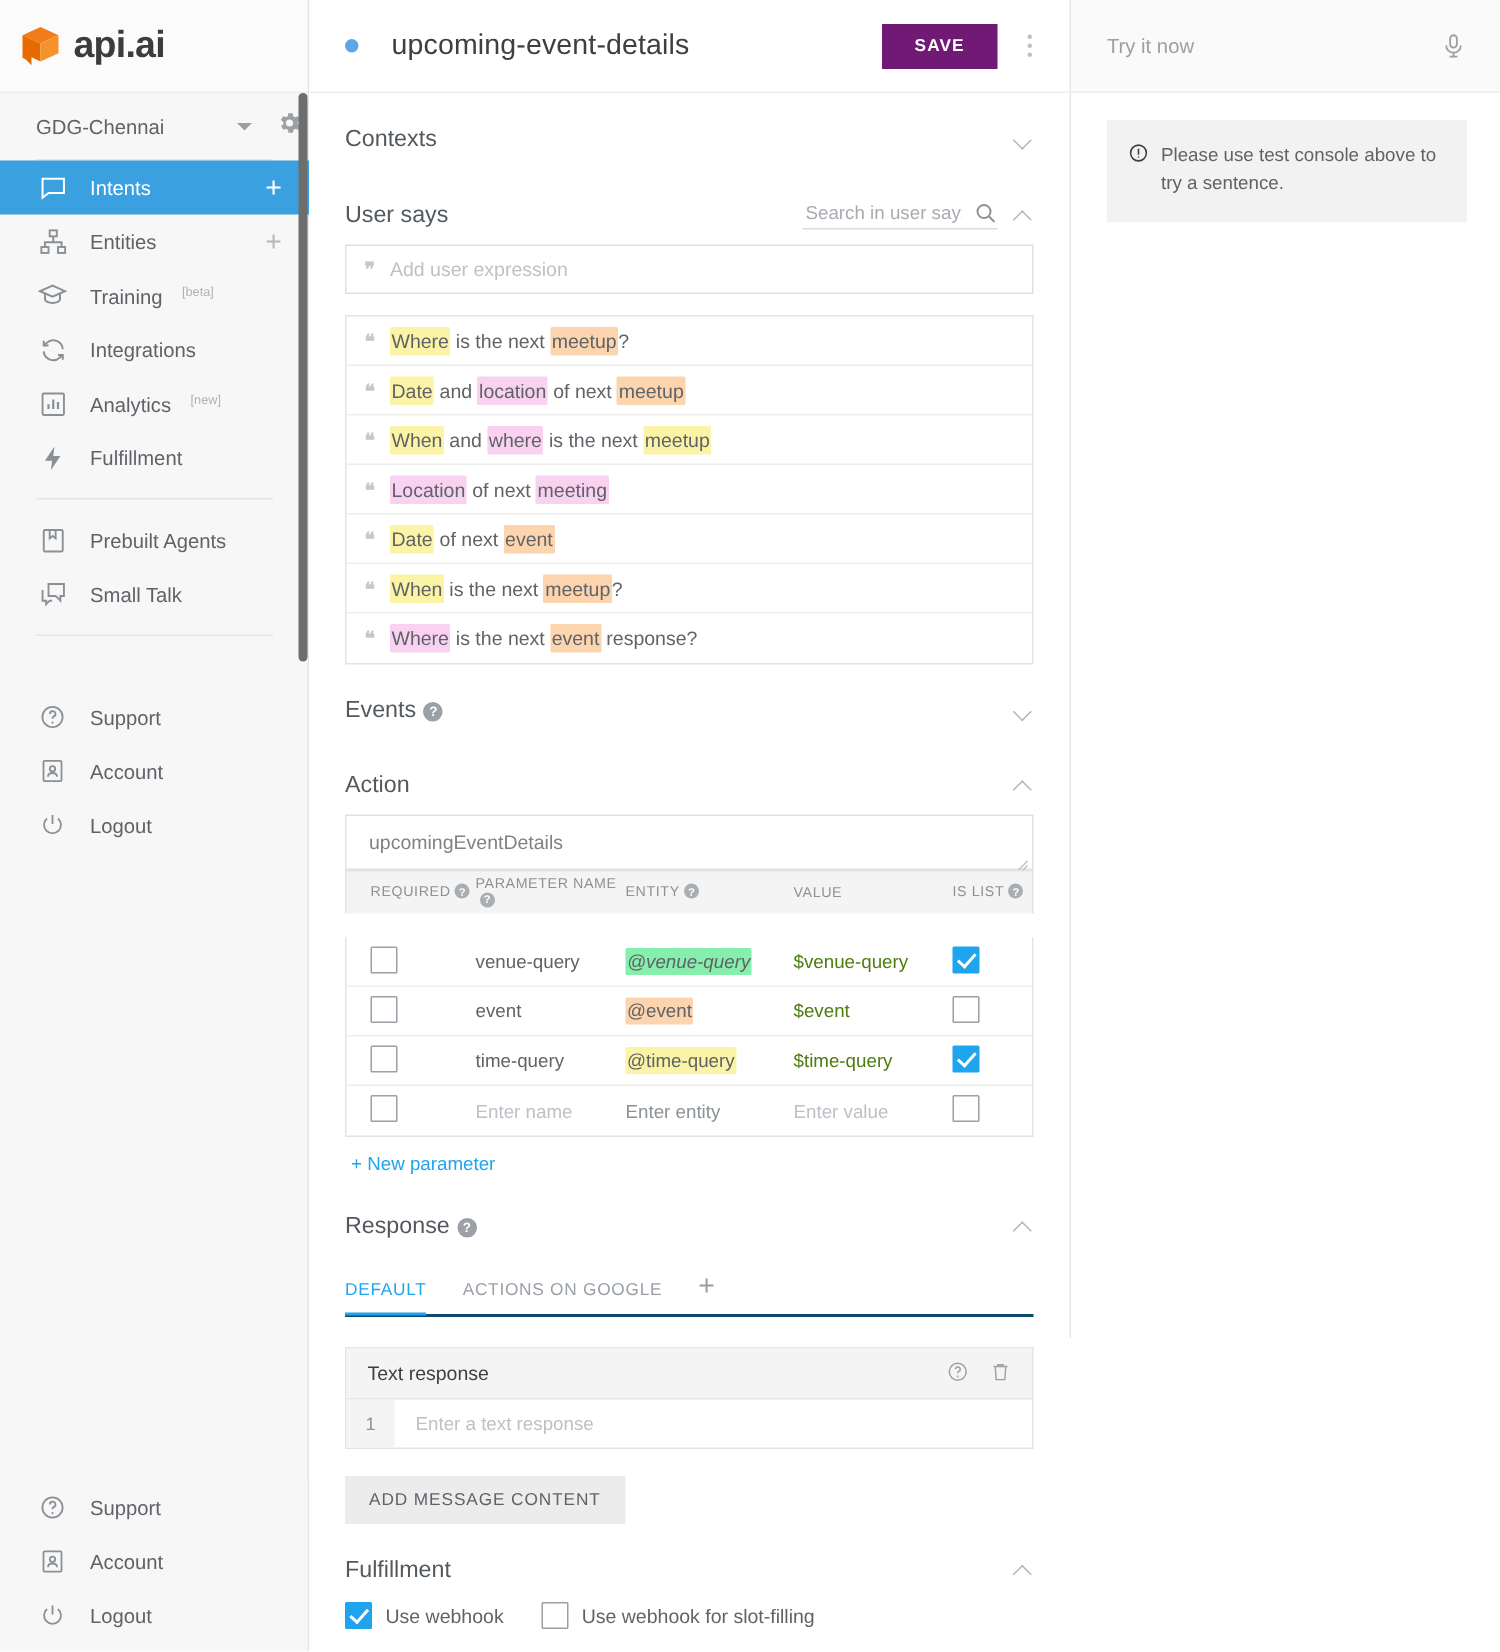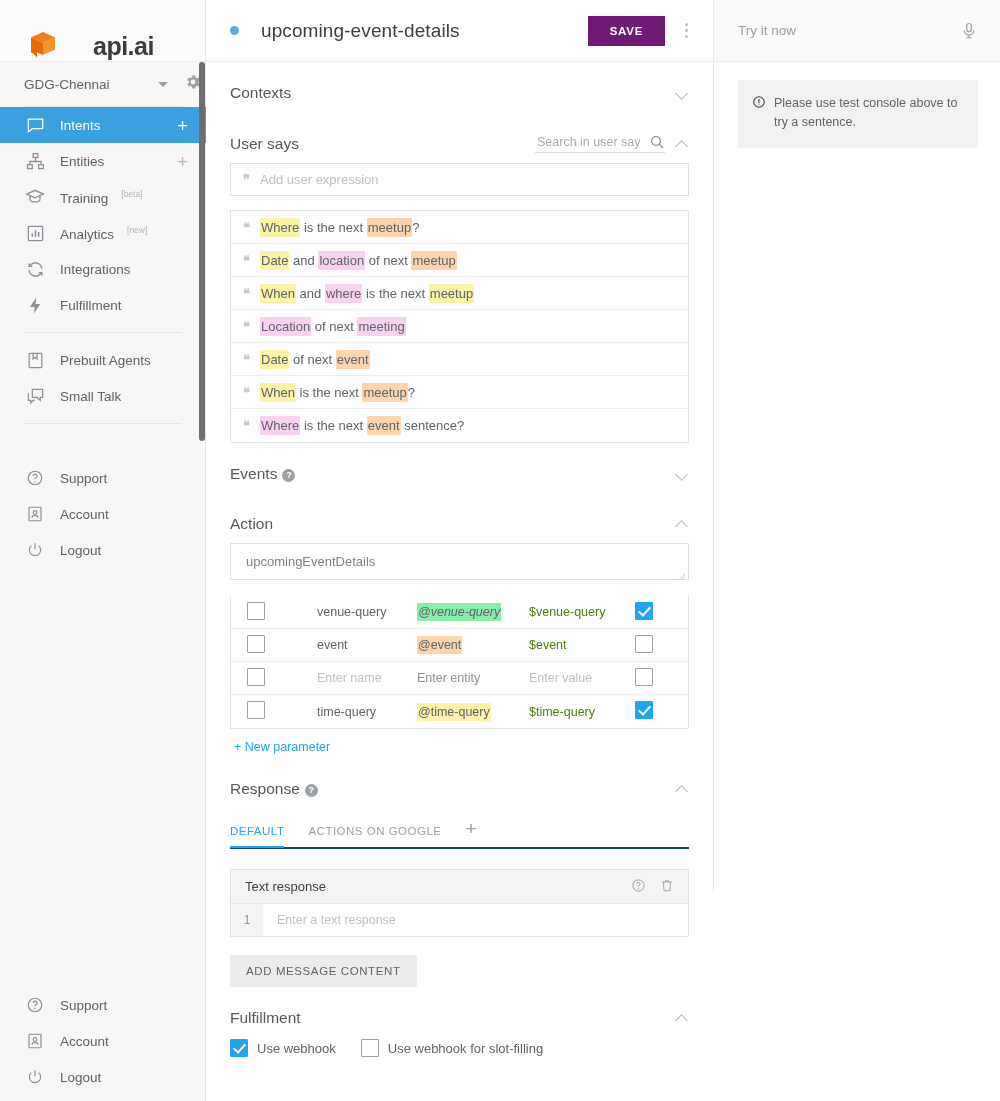--- a/index.html
+++ b/index.html
@@ -16,21 +16,21 @@
   .sidebar {
     position: relative;
     width: 206px; height: 1101px;
     background: #f7f7f7;
     border-right: 1px solid #e4e4e4;
     flex: 0 0 206px;
   }
   .logo-bar {
     height: 62px; background: #fbfbfb;
     border-bottom: 1px solid #ececec;
-    display: flex; align-items: flex-end; padding-left: 27px; gap: 28px;
+    display: flex; align-items: center; padding-left: 11px;
   }
   .logo-mark { width: 32px; height: 32px; position: relative; margin-right: 6px; flex: 0 0 32px;}
   .logo-text { font-size: 25px; font-weight: bold; color: #3c3c3c; letter-spacing: -0.5px; }
 
   .sb-scroll {
     position: absolute; top: 62px; left: 0; width: 206px; height: 379px;
     overflow: hidden;
   }
   .agent-row {
     height: 44px; display: flex; align-items: center;
@@ -254,38 +254,38 @@
           <svg width="20" height="20" viewBox="0 0 24 24" fill="none" stroke="#8b9096" stroke-width="1.6">
             <path d="M2 8.5 12 4l10 4.5L12 13z"></path>
               <path d="M6 10.6v4.4c0 1.6 2.7 2.9 6 2.9s6-1.3 6-2.9v-4.4"></path>
           </svg>
         </span>
         <span class="nav-label"><span>Training</span><span class="sup">[beta]</span></span>
       </div>
 
       <div class="nav-item">
         <span class="nav-ico">
-          <svg width="19" height="19" viewBox="0 0 24 24" fill="none" stroke="#8b9096" stroke-width="1.6">
-            <rect x="3" y="3" width="18" height="18" rx="1"></rect>
-              <path d="M8 16v-4M12 16V8M16 16v-6" stroke-width="1.9"></path>
-          </svg>
-        </span>
-        <span class="nav-label"><span>Analytics</span><span class="sup">[new]</span></span>
-      </div>
-
-      <div class="nav-item">
-        <span class="nav-ico">
           <svg width="19" height="19" viewBox="0 0 24 24" fill="none" stroke="#8b9096" stroke-width="1.7">
             <path d="M20 11a8 8 0 0 0-13.5-5.2L4 8"></path>
               <path d="M4 4v4h4"></path>
             <path d="M4 13a8 8 0 0 0 13.5 5.2L20 16"></path>
               <path d="M20 20v-4h-4"></path>
           </svg>
         </span>
         <span class="nav-label"><span>Integrations</span></span>
+      </div>
+
+      <div class="nav-item">
+        <span class="nav-ico">
+          <svg width="19" height="19" viewBox="0 0 24 24" fill="none" stroke="#8b9096" stroke-width="1.6">
+            <rect x="3" y="3" width="18" height="18" rx="1"></rect>
+              <path d="M8 16v-4M12 16V8M16 16v-6" stroke-width="1.9"></path>
+          </svg>
+        </span>
+        <span class="nav-label"><span>Analytics</span><span class="sup">[new]</span></span>
       </div>
 
       <div class="nav-item">
         <span class="nav-ico">
           <svg width="19" height="19" viewBox="0 0 24 24" fill="#8b9096">
               <path d="M13 2 5 14h6l-1 8 8-12h-6z"></path>
             </svg>
         </span>
         <span class="nav-label"><span>Fulfillment</span></span>
       </div>
@@ -451,21 +451,21 @@
           <div class="say-row">
             <span class="quote">❝</span>
             <span><span class="hl" style="background: rgb(251, 243, 166);">Date</span><span> of next </span><span class="hl" style="background: rgb(252, 212, 173);">event</span></span>
           </div>
           <div class="say-row">
             <span class="quote">❝</span>
             <span><span class="hl" style="background: rgb(251, 243, 166);">When</span><span> is the next </span><span class="hl" style="background: rgb(252, 212, 173);">meetup</span><span>?</span></span>
           </div>
           <div class="say-row">
             <span class="quote">❝</span>
-            <span><span class="hl" style="background: rgb(248, 210, 240);">Where</span><span> is the next </span><span class="hl" style="background: rgb(252, 212, 173);">event</span><span> sentence?</span></span>
+            <span><span class="hl" style="background: rgb(248, 210, 240);">Where</span><span> is the next </span><span class="hl" style="background: rgb(252, 212, 173);">event</span><span> response?</span></span>
           </div>
         </div>
 
       
       <div class="sect-head">
         <span class="sect-title"><span>Events</span><span class="qmark">?</span></span>
         <span class="sect-spacer"></span>
         <span class="chev"></span>
       </div>
 
@@ -479,48 +479,55 @@
       <div class="action-box">
         <span>upcomingEventDetails</span>
         <span class="resize-grip">
           <svg width="8" height="8" viewBox="0 0 8 8" stroke="#c0c4c8" stroke-width="1">
               <path d="M7 1 1 7M7 4 4 7"></path>
             </svg>
         </span>
       </div>
 
       
+      <div class="pt-head">
+        <span class="c-req"><span>REQUIRED</span><span class="qmark">?</span></span>
+        <span class="c-name"><span>PARAMETER NAME</span><span class="qmark">?</span></span>
+        <span class="c-ent"><span>ENTITY</span><span class="qmark">?</span></span>
+        <span class="c-val"><span>VALUE</span></span>
+        <span class="c-list"><span>IS LIST</span><span class="qmark">?</span></span>
+      </div>
       <div class="param-table">
           <div class="pt-row">
             <span class="c-req"><span class="cbox"></span></span>
             <span class="c-name">venue-query</span>
             <span class="c-ent"><span class="hl" style="background: #86efac; font-style: italic;">@venue-query</span></span>
             <span class="c-val val-txt">$venue-query</span>
             <span class="c-list"><span class="cbox on"></span></span>
           </div>
           <div class="pt-row">
             <span class="c-req"><span class="cbox"></span></span>
             <span class="c-name">event</span>
             <span class="c-ent"><span class="hl" style="background: rgb(252, 212, 173);">@event</span></span>
             <span class="c-val val-txt">$event</span>
             <span class="c-list"><span class="cbox"></span></span>
           </div>
           <div class="pt-row">
             <span class="c-req"><span class="cbox"></span></span>
+            <span class="c-name">time-query</span>
+            <span class="c-ent"><span class="hl" style="background: rgb(251, 243, 166);">@time-query</span></span>
+            <span class="c-val val-txt">$time-query</span>
+            <span class="c-list"><span class="cbox on"></span></span>
+          </div>
+          <div class="pt-row">
+            <span class="c-req"><span class="cbox"></span></span>
             <span class="c-name muted">Enter name</span>
             <span class="c-ent muted" style="color: rgb(141, 146, 150);">Enter entity</span>
             <span class="c-val muted">Enter value</span>
             <span class="c-list"><span class="cbox"></span></span>
-          </div>
-          <div class="pt-row">
-            <span class="c-req"><span class="cbox"></span></span>
-            <span class="c-name">time-query</span>
-            <span class="c-ent"><span class="hl" style="background: rgb(251, 243, 166);">@time-query</span></span>
-            <span class="c-val val-txt">$time-query</span>
-            <span class="c-list"><span class="cbox on"></span></span>
           </div>
         </div>
 
       <div class="new-param">+ New parameter</div>
 
       
       <div class="sect-head">
         <span class="sect-title"><span>Response</span><span class="qmark">?</span></span>
         <span class="sect-spacer"></span>
         <span class="chev up"></span>

